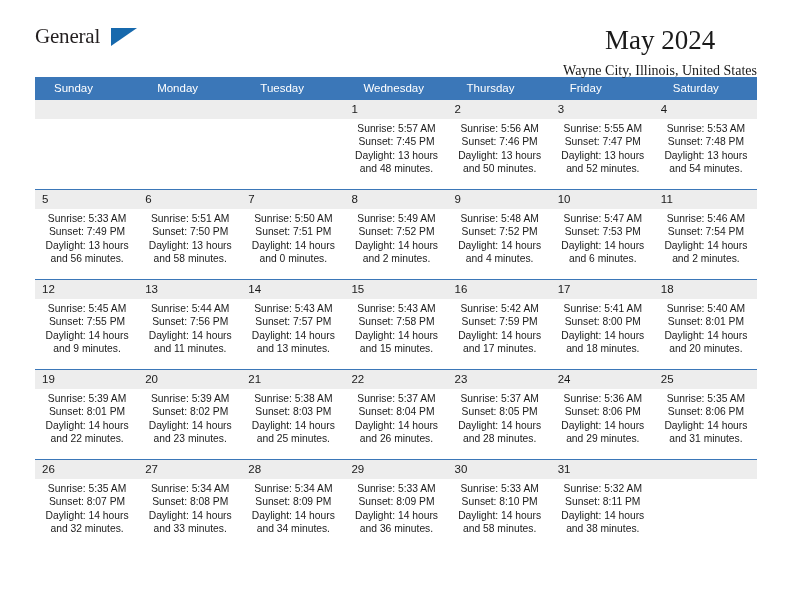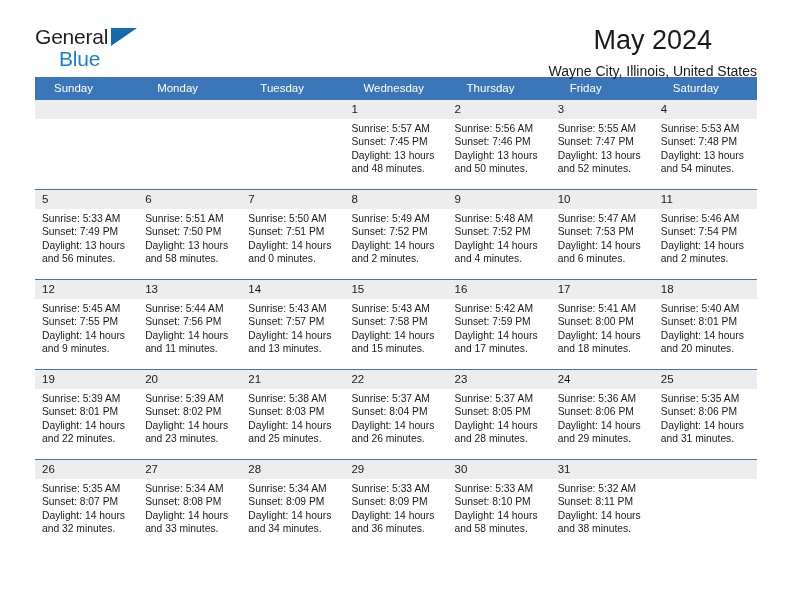--- a/index.html
+++ b/index.html
@@ -23,20 +23,21 @@
   }
 
   
   .header {
     display: flex;
     align-items: flex-start;
     justify-content: space-between;
     padding-top: 26px;
     height: 72px;
     box-sizing: border-box;
+    font-family: Liberation Serif, serif;
   }
   .brand {
     position: relative;
     width: 120px;
     height: 48px;
     line-height: 1;
   }
   .brand-general {
     font-size: 21px;
     color: #231f20;
@@ -113,34 +114,34 @@
     padding: 3px 0 3px 7px;
     height: 19px;
     box-sizing: border-box;
     line-height: 13px;
   }
   .cell-body {
     padding: 3px 6px 0 7px;
     font-size: 10.3px;
     line-height: 13.4px;
     color: #1a1a1a;
+    text-align: center;
   }
   .cell-body div { white-space: nowrap; }
   .cell-empty .daynum { background: #ededed; }
 </style>
 </head>
 <body>
 
 <div class="page">
 
   <div class="header">
     <div class="brand">
       <span class="brand-general">General</span>
       <span class="brand-triangle"></span>
-      <span class="brand-blue">Blue</span>
     </div>
     <div class="titles">
       <div class="cal-title">May 2024</div>
       <div class="cal-subtitle">Wayne City, Illinois, United States</div>
     </div>
   </div>
 
   <table class="calendar">
     <thead>
       <tr id="weekday-row">

